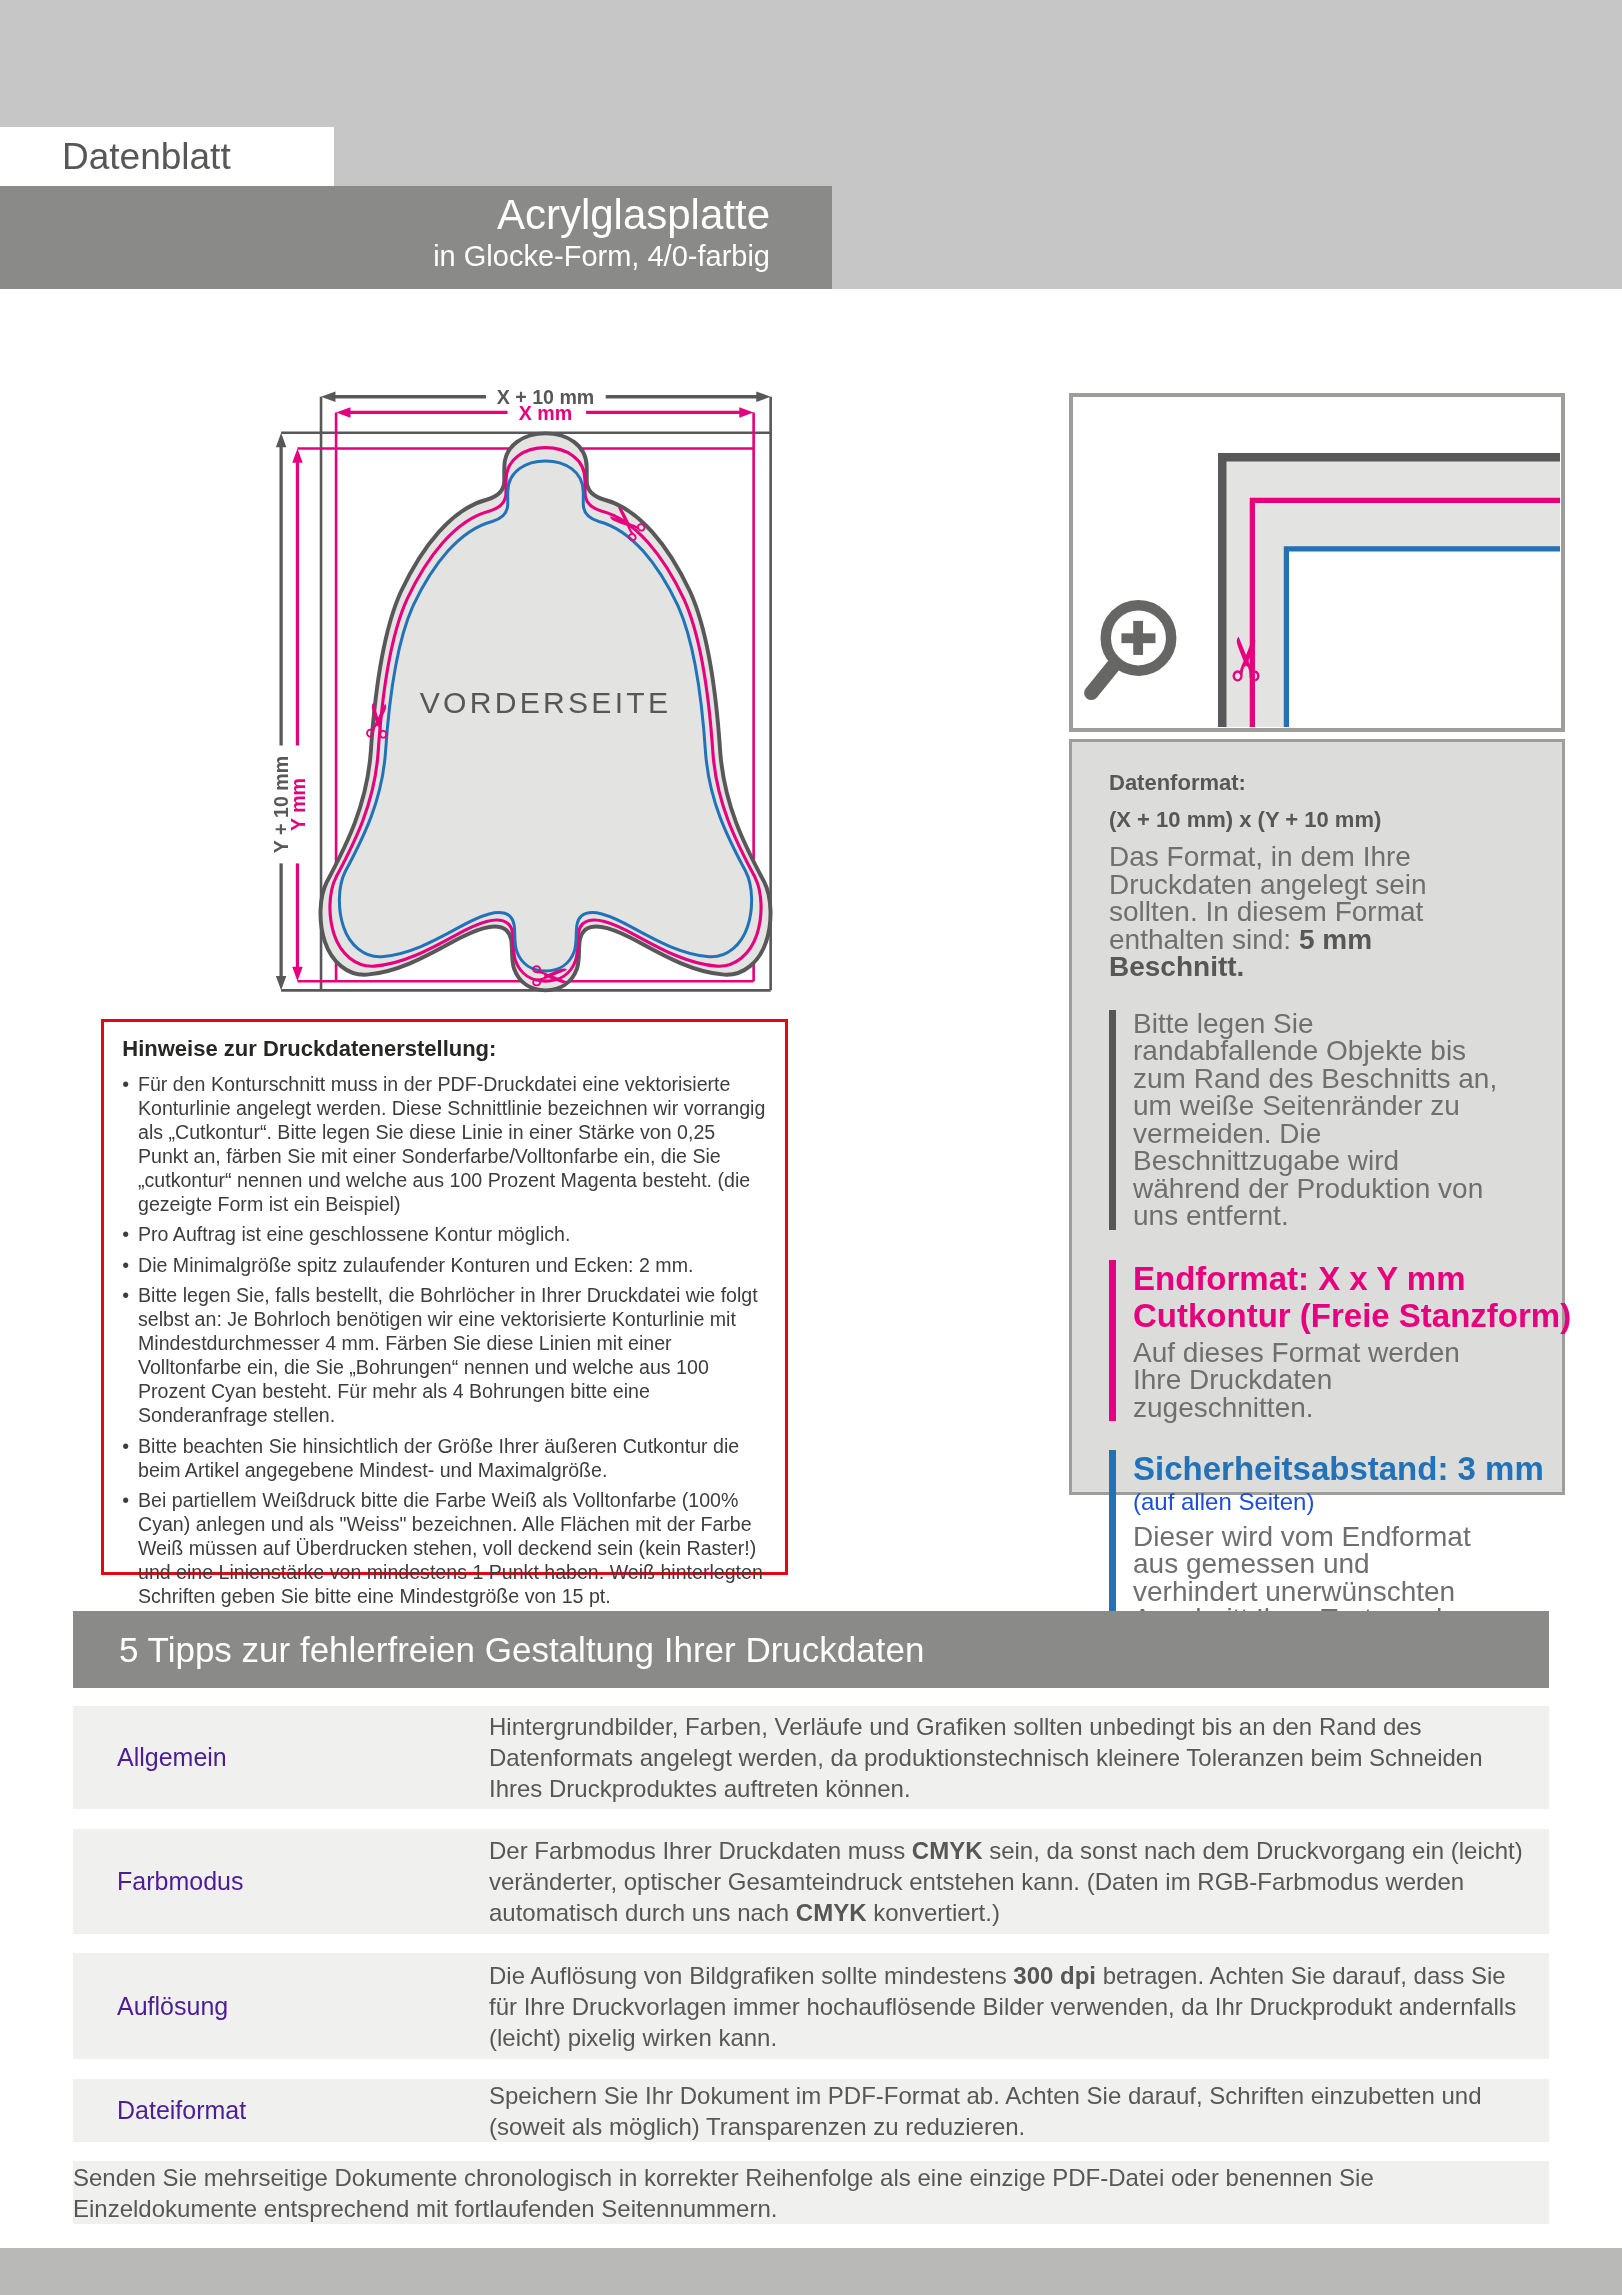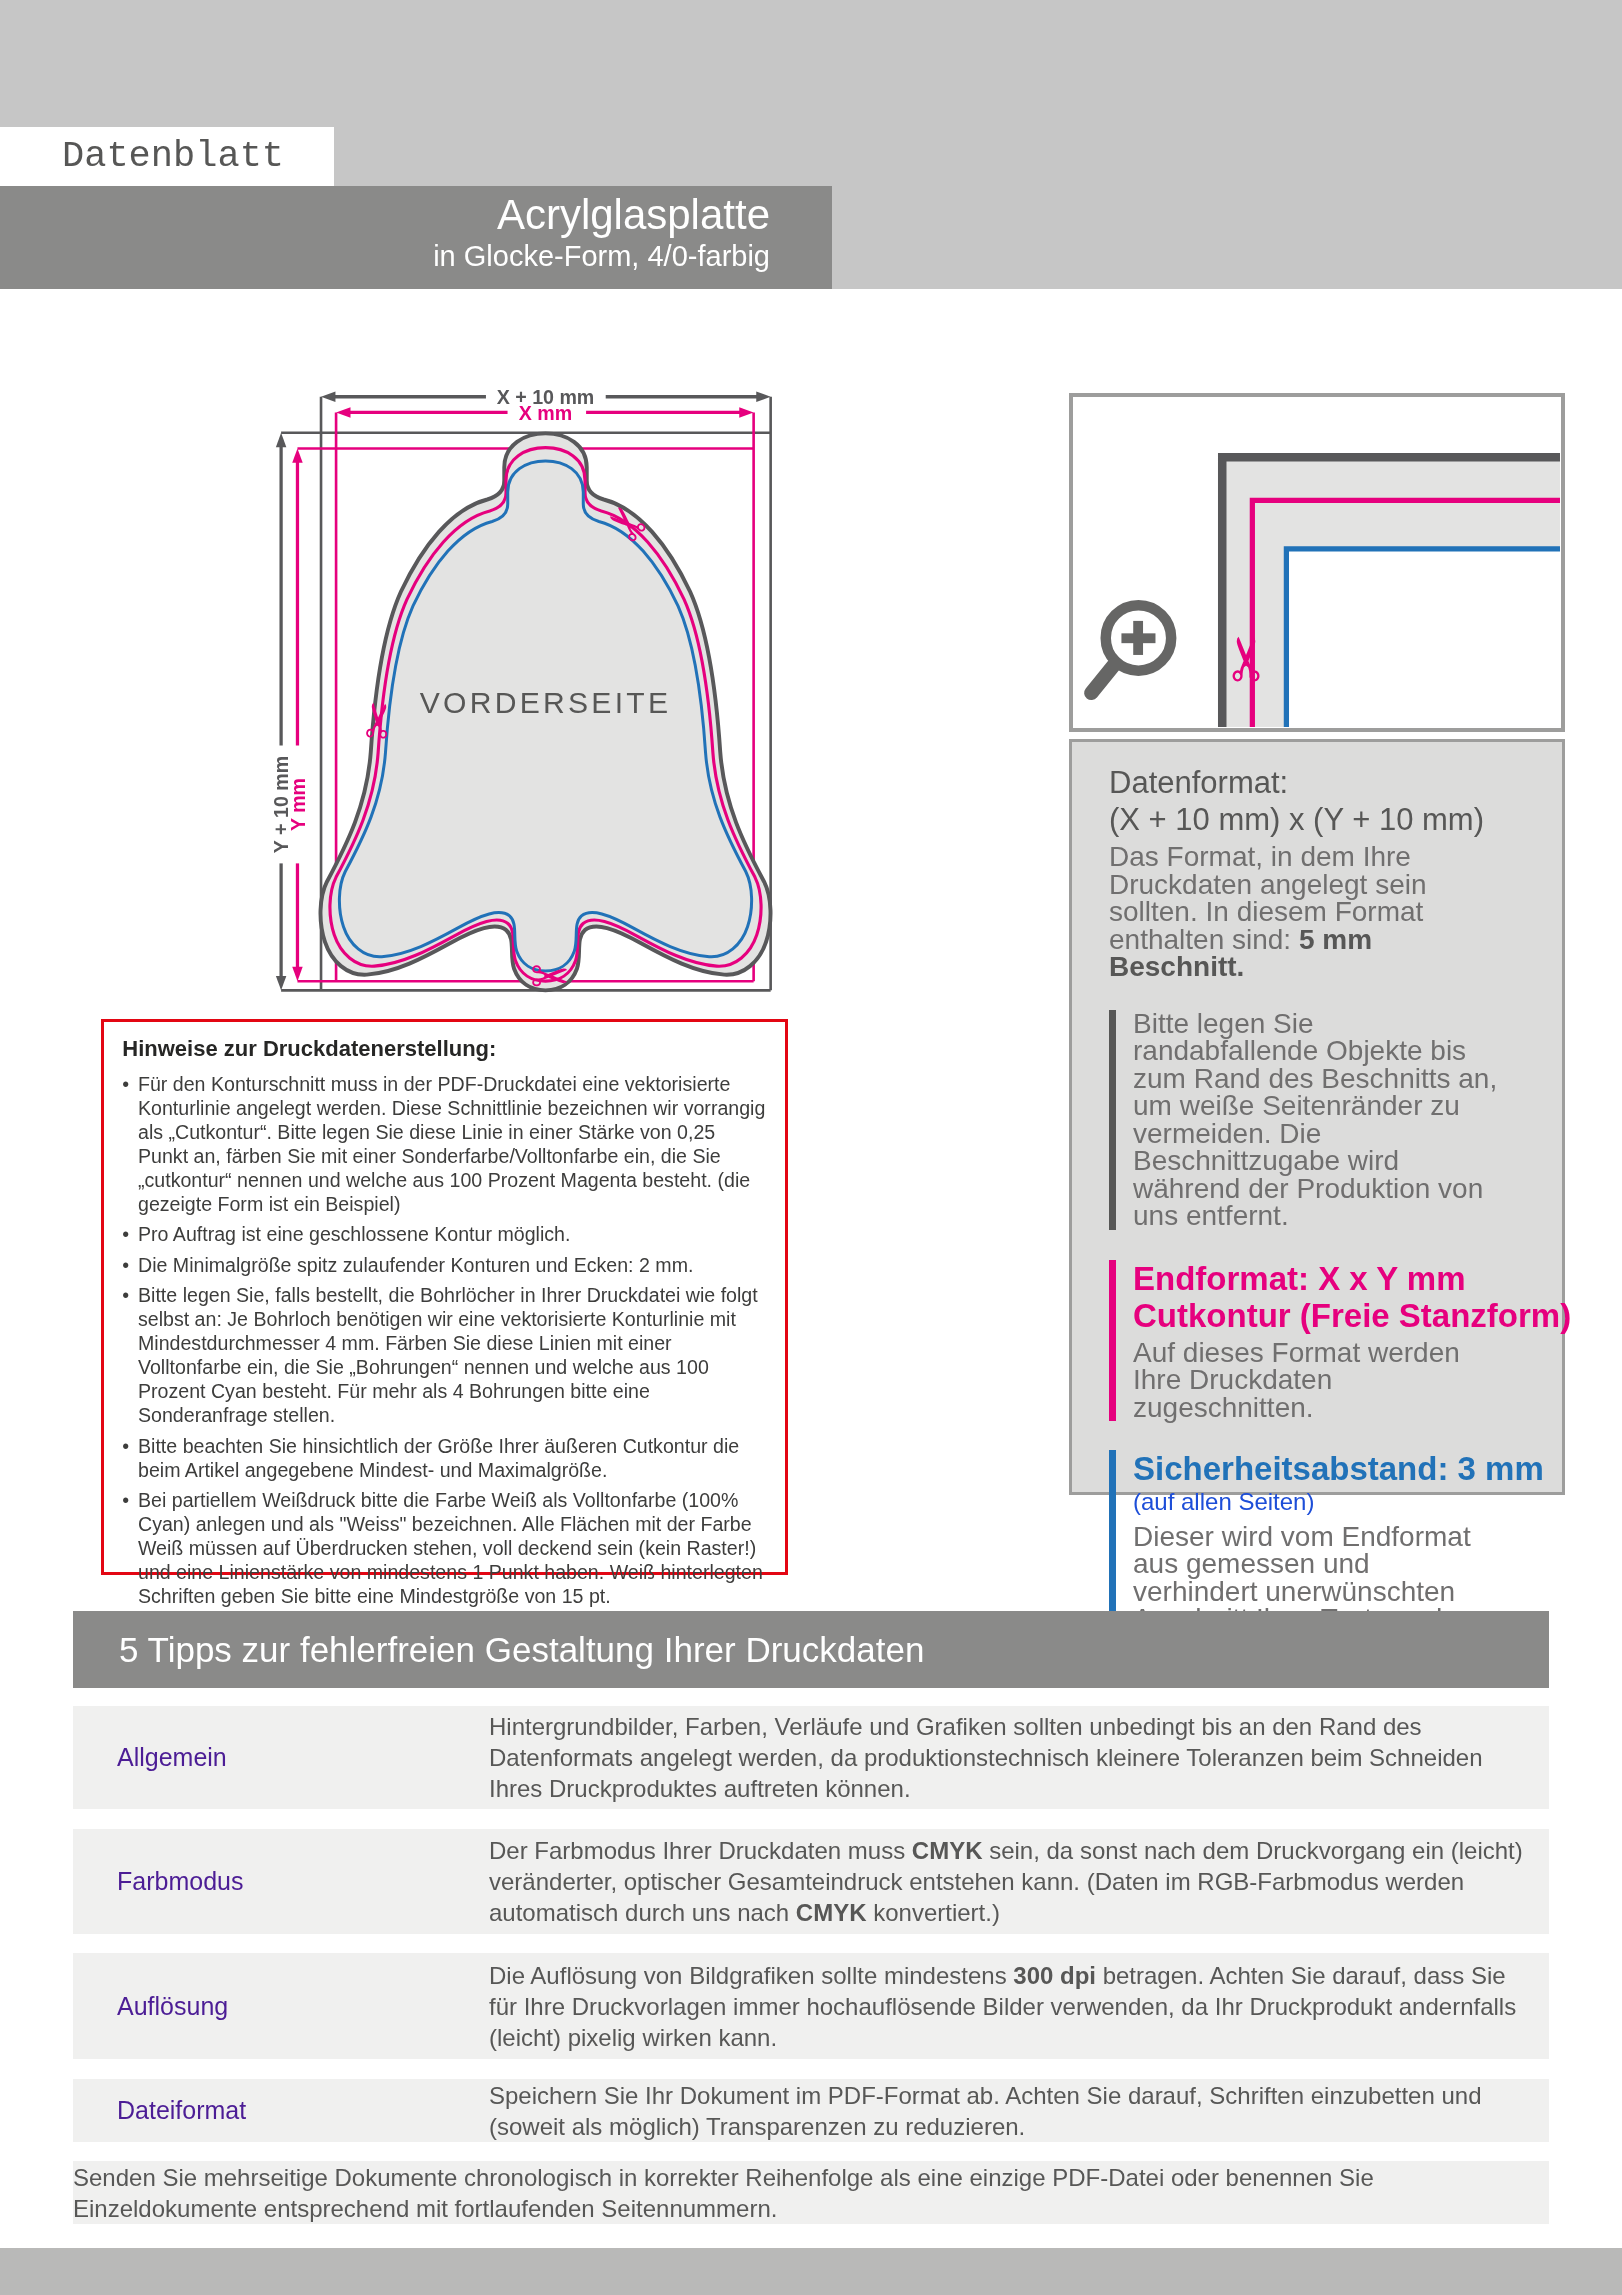--- a/index.html
+++ b/index.html
@@ -3,21 +3,21 @@
 <meta charset="utf-8">
 <style>
   html,body{margin:0;padding:0;background:#ffffff;}
   #page{position:relative;width:1623px;height:2295px;background:#ffffff;overflow:hidden;
         font-family:"Liberation Sans", sans-serif;color:#575756;}
   .abs{position:absolute;}
 
   
   .header-bg{left:0;top:0;width:1623px;height:289px;background:#c6c6c6;}
   .title-box{left:0;top:127px;width:334px;height:59px;background:#ffffff;}
-  .title-box span{display:block;padding-left:62px;line-height:59px;font-size:37px;color:#575756;font-family:Liberation Mono, monospace;}
+  .title-box span{display:block;padding-left:62px;line-height:59px;font-size:37px;color:#575756;}
   .banner{left:0;top:186px;width:832px;height:103px;background:#8a8a89;color:#ffffff;text-align:right;}
   .banner .b-title{display:block;padding:5.2px 62px 0 0;font-size:42px;line-height:47px;}
   .banner .b-sub{display:block;padding:1.3px 62px 0 0;font-size:29px;line-height:34px;}
 
   
   .diagram{left:249px;top:366px;width:576px;height:661px;}
 
   
   .notes{left:101px;top:1019px;width:687px;height:556px;border:3.3px solid #e30613;background:#fff;box-sizing:border-box;
          padding:14.4px 18.3px;}
@@ -26,21 +26,21 @@
   .n-item .mark{flex:0 0 15.7px;font-size:19.6px;line-height:24px;}
   .n-item .txt{flex:1;font-size:19.6px;line-height:24px;}
 
   
   .detail{left:1069px;top:393px;width:496px;height:339px;background:#fff;border:4.6px solid #9d9d9c;box-sizing:border-box;}
   .detail svg{position:absolute;left:0;top:0;}
 
   
   .panel{left:1069px;top:739px;width:496px;height:756px;background:#dcdcdb;border:3.9px solid #9d9d9c;box-sizing:border-box;
          padding:22px 26px 0 37px;}
-  .panel .hd{font-size:31px;line-height:37px;font-weight:normal;color:#575756;white-space:nowrap;}
+  .panel .hd{font-size:22px;line-height:37px;font-weight:bold;color:#575756;white-space:nowrap;}
   .panel .body{margin-top:5.2px;font-size:28px;line-height:27.5px;color:#706f6f;width:386px;}
   .panel .body b{color:#575756;}
   .block{margin-top:29px;padding-left:17px;}
   .block.graybar{border-left:7.2px solid #575756;}
   .block.magbar{border-left:7.2px solid #e6007e;margin-top:30px;}
   .block.bluebar{border-left:7.2px solid #2172b8;}
   .block .body{margin-top:0;width:366px;}
   .block .hd-m{font-size:33px;line-height:37px;font-weight:bold;color:#e6007e;white-space:nowrap;}
   .block .hd-b{font-size:33px;line-height:37px;font-weight:bold;color:#2172b8;white-space:nowrap;}
   .block .sub-b{font-size:24px;line-height:30px;color:#1d4ed8;}

